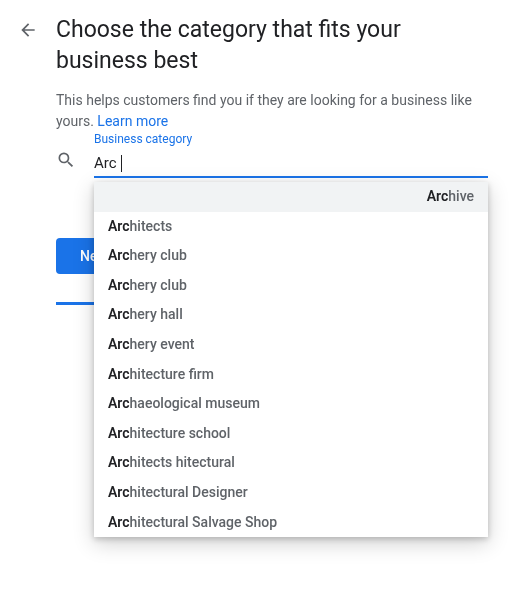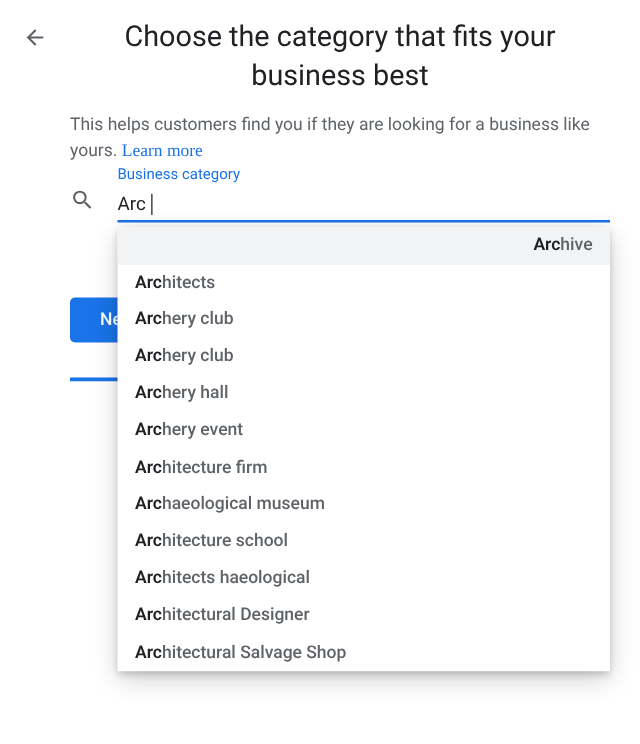--- a/index.html
+++ b/index.html
@@ -37,32 +37,30 @@
     }
     .title-block {
       flex: 1;
     }
     .title {
       font-size: 23px;
       font-weight: 400;
       color: #202124;
       line-height: 1.35;
       margin-bottom: 14px;
-      text-align: center;
     }
     .subtitle {
       font-size: 14px;
       color: #5f6368;
       line-height: 1.5;
     }
     .learn-more {
       color: #1a73e8;
       text-decoration: none;
       cursor: pointer;
-      font-family: Liberation Serif, serif;
     }
     .form-area {
       padding-left: 56px;
       padding-right: 24px;
       position: relative;
     }
     .search-row {
       display: flex;
       align-items: flex-end;
       gap: 18px;
@@ -189,21 +187,21 @@
   <div class="dropdown" id="dropdown">
       <div class="dropdown-item highlighted"><span class="match">Arc</span><span>hive</span></div>
       <div class="dropdown-item"><span class="match">Arc</span><span>hitects</span></div>
       <div class="dropdown-item"><span class="match">Arc</span><span>hery club</span></div>
       <div class="dropdown-item"><span class="match">Arc</span><span>hery club</span></div>
       <div class="dropdown-item"><span class="match">Arc</span><span>hery hall</span></div>
       <div class="dropdown-item"><span class="match">Arc</span><span>hery event</span></div>
       <div class="dropdown-item"><span class="match">Arc</span><span>hitecture firm</span></div>
       <div class="dropdown-item"><span class="match">Arc</span><span>haeological museum</span></div>
       <div class="dropdown-item"><span class="match">Arc</span><span>hitecture school</span></div>
-      <div class="dropdown-item"><span class="match">Arc</span><span>hitects haeological</span></div>
+      <div class="dropdown-item"><span class="match">Arc</span><span>hitects hitectural</span></div>
       <div class="dropdown-item"><span class="match">Arc</span><span>hitectural Designer</span></div>
       <div class="dropdown-item"><span class="match">Arc</span><span>hitectural Salvage Shop</span></div>
     </div>
 
   <button class="next-btn">Ne</button>
 
   <div class="progress-bar">
     <div class="progress-fill"></div>
   </div>
 </div>

